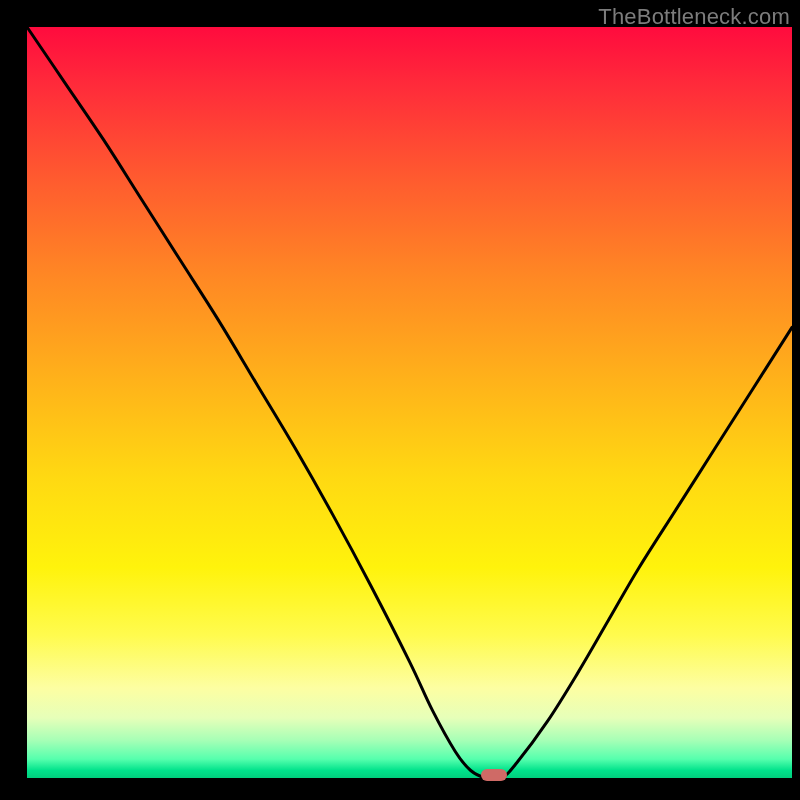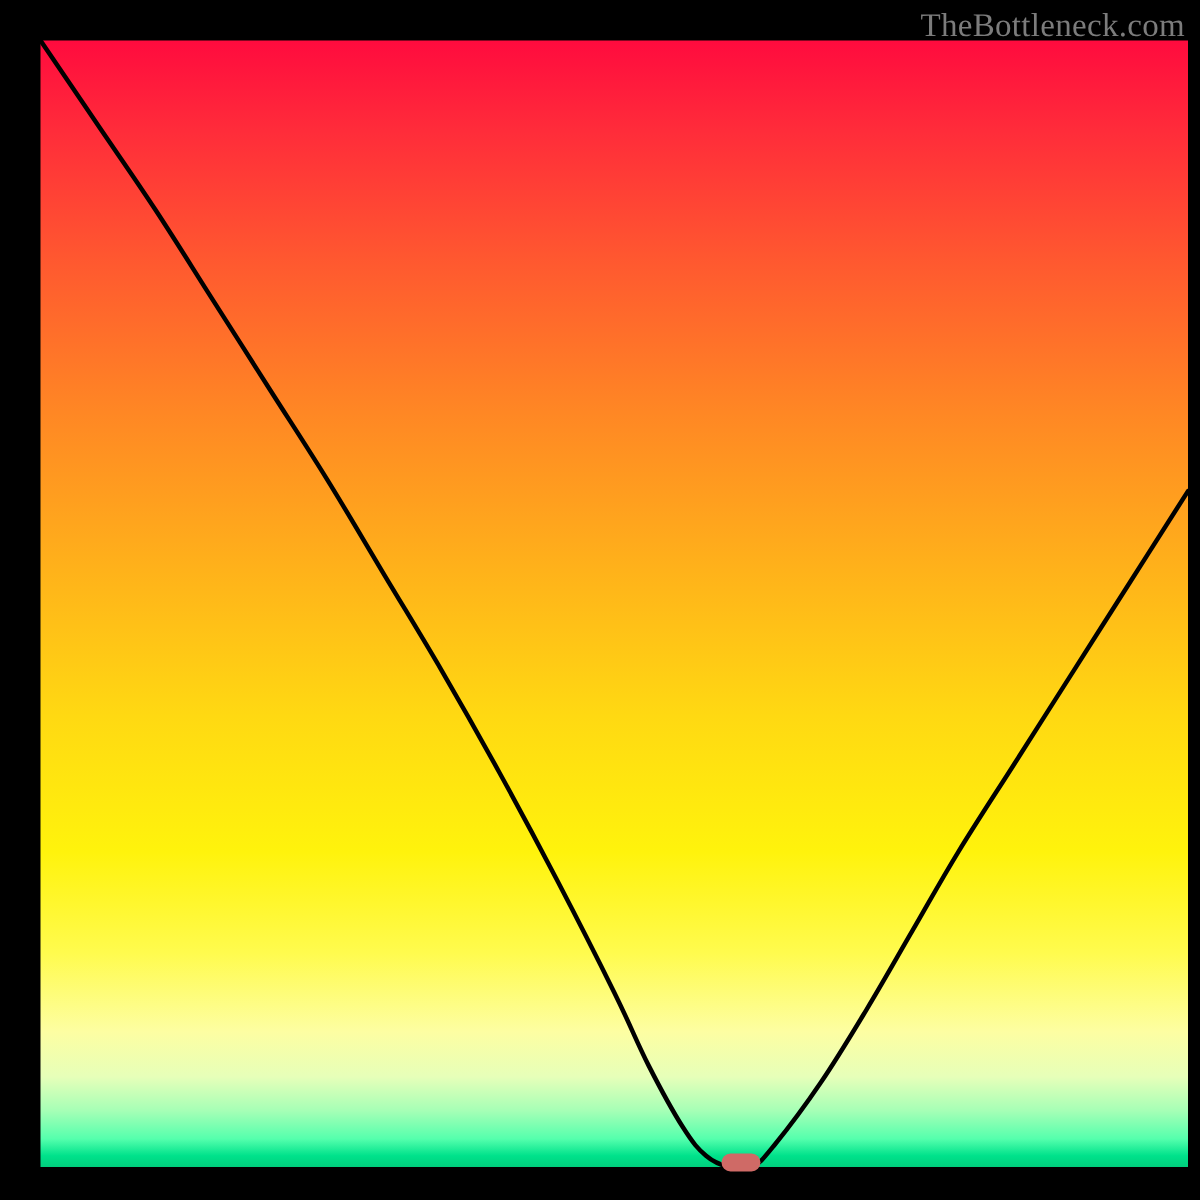--- a/index.html
+++ b/index.html
@@ -9,21 +9,20 @@
     height: 800px;
     background: #000;
     font-family: Arial, Helvetica, sans-serif;
     overflow: hidden;
   }
   .stage {
     position: relative;
     width: 800px;
     height: 800px;
     background: #000;
-    font-family: Liberation Serif, serif;
   }
   .plot-area {
     position: absolute;
     left: 27px;
     top: 27px;
     width: 765px;
     height: 751px;
     
     background: linear-gradient(to bottom,
       #ff0b3e 0%,

